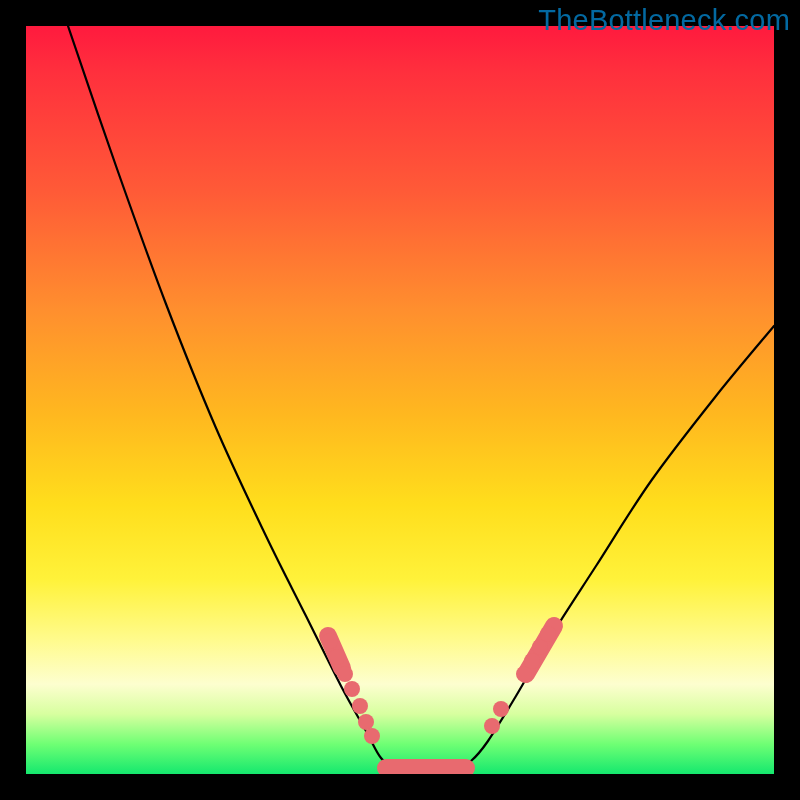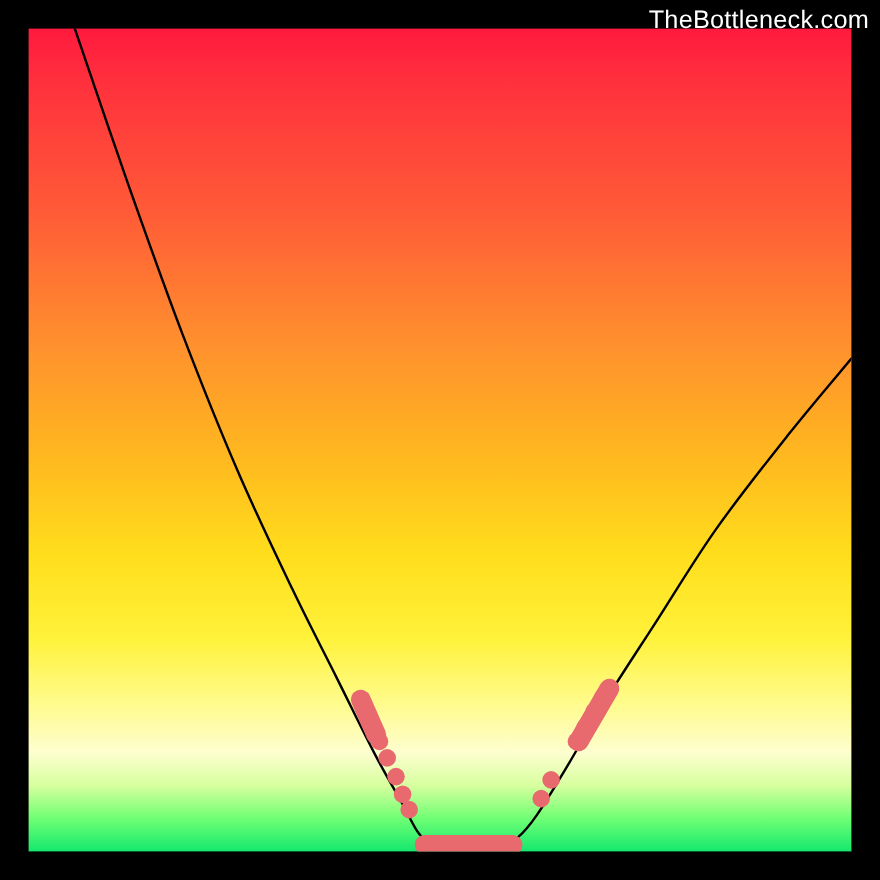--- a/index.html
+++ b/index.html
@@ -37,22 +37,22 @@
       #fdfecf 88%,
       #d7ff9f 92%,
       #6fff74 96%,
       #15e86e 100%
     );
   }
   .watermark {
     position: absolute;
     top: 4px;
     right: 10px;
-    color: #ffffff;
-    font-size: 23px;
+    color: #0369a1;
+    font-size: 29px;
     letter-spacing: 0.2px;
     font-weight: 500;
     user-select: none;
   }
   svg {
     position: absolute;
     left: 0;
     top: 0;
   }
   .curve {

